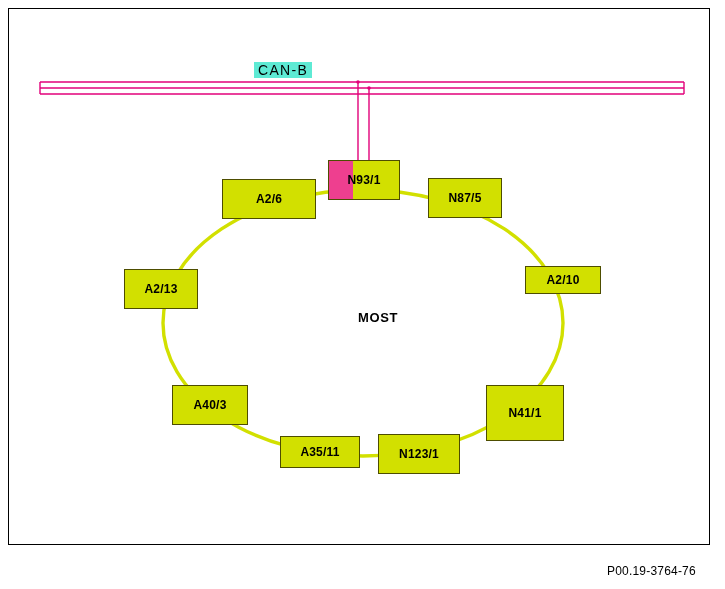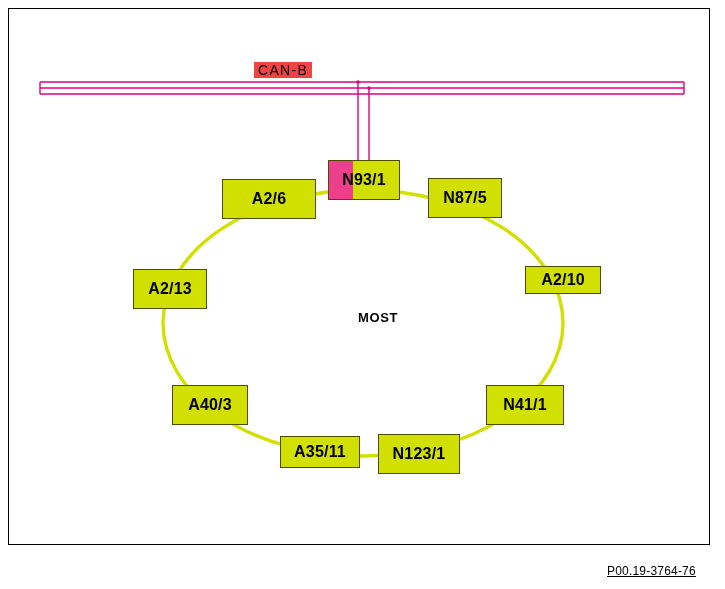--- a/index.html
+++ b/index.html
@@ -32,54 +32,53 @@
     left: 0;
     top: 0;
     width: 725px;
     height: 589px;
   }
   .node {
     position: absolute;
     background: #d2e000;
     border: 1px solid #4d4d00;
     color: #000000;
-    font-size: 16px;
+    font-size: 12px;
     font-weight: bold;
     display: flex;
     align-items: center;
     justify-content: center;
     box-sizing: border-box;
     letter-spacing: 0.2px;
   }
   .node.gateway {
     background: linear-gradient(to right, #ee3f8f 0%, #ee3f8f 34%, #d2e000 34%, #d2e000 100%);
     border: 1px solid #4d4d00;
   }
   .bus-label {
     position: absolute;
     font-size: 14px;
     color: #000000;
     letter-spacing: 1.3px;
-    background: #ef4444;
+    background: #5eead4;
     padding: 0 4px;
   }
   .ring-label {
     position: absolute;
     font-size: 13px;
     font-weight: bold;
     color: #000000;
     letter-spacing: 0.6px;
     padding-left: 20px;
   }
   .figure-code {
     position: absolute;
     font-size: 12px;
     color: #000000;
     letter-spacing: 0.2px;
-    text-decoration: underline;
   }
 </style>
 </head>
 <body>
 
 <div id="page">
 
   <div id="frame"></div>
 
   <svg id="diagram-svg" viewBox="0 0 725 589">
@@ -113,33 +112,33 @@
   </div>
 
   <div class="node" style="left:222px; top:179px; width:94px; height:40px;">
     <span>A2/6</span>
   </div>
 
   <div class="node" style="left:428px; top:178px; width:74px; height:40px;">
     <span>N87/5</span>
   </div>
 
-  <div class="node" style="left:133px; top:269px; width:74px; height:40px;">
+  <div class="node" style="left:124px; top:269px; width:74px; height:40px;">
     <span>A2/13</span>
   </div>
 
   <div class="node" style="left:525px; top:266px; width:76px; height:28px;">
     <span>A2/10</span>
   </div>
 
   <div class="node" style="left:172px; top:385px; width:76px; height:40px;">
     <span>A40/3</span>
   </div>
 
-  <div class="node" style="left:486px; top:385px; width:78px; height:40px;">
+  <div class="node" style="left:486px; top:385px; width:78px; height:56px;">
     <span>N41/1</span>
   </div>
 
   <div class="node" style="left:280px; top:436px; width:80px; height:32px;">
     <span>A35/11</span>
   </div>
 
   <div class="node" style="left:378px; top:434px; width:82px; height:40px;">
     <span>N123/1</span>
   </div>

